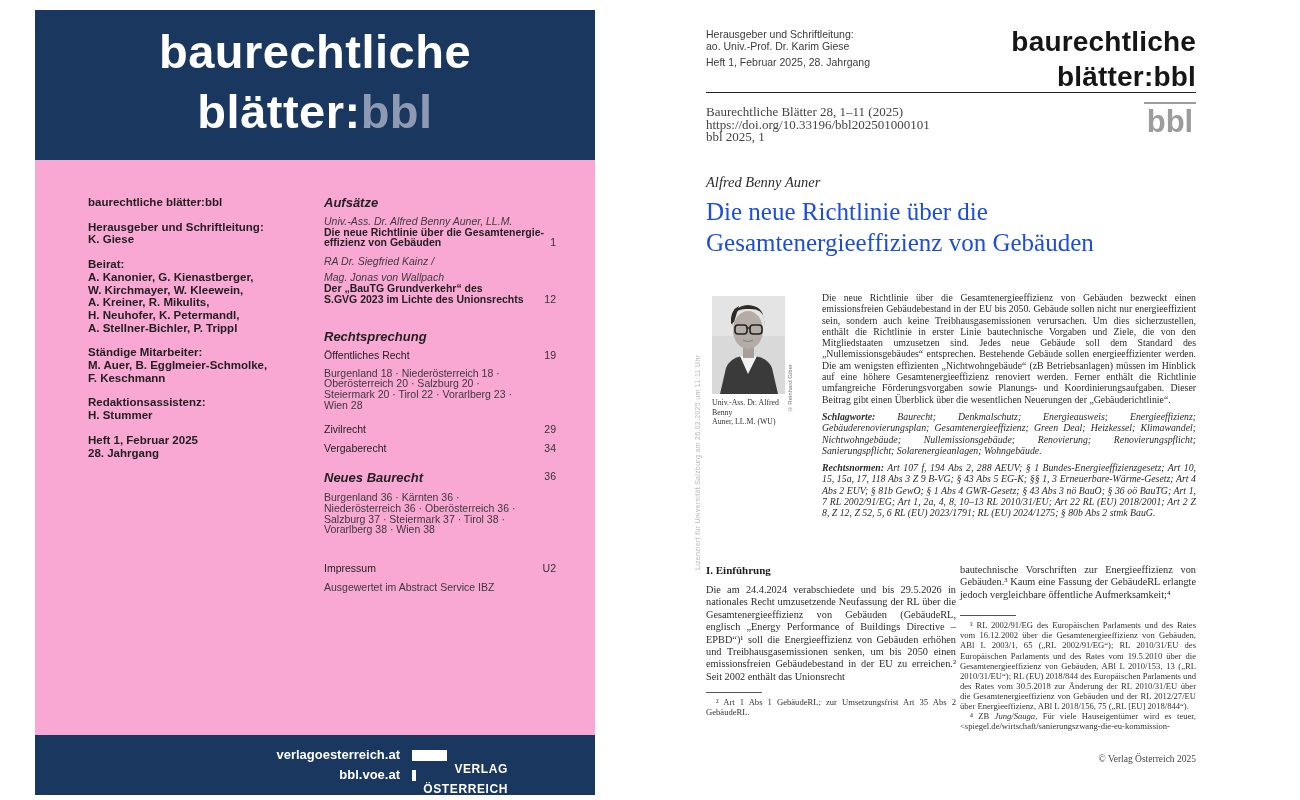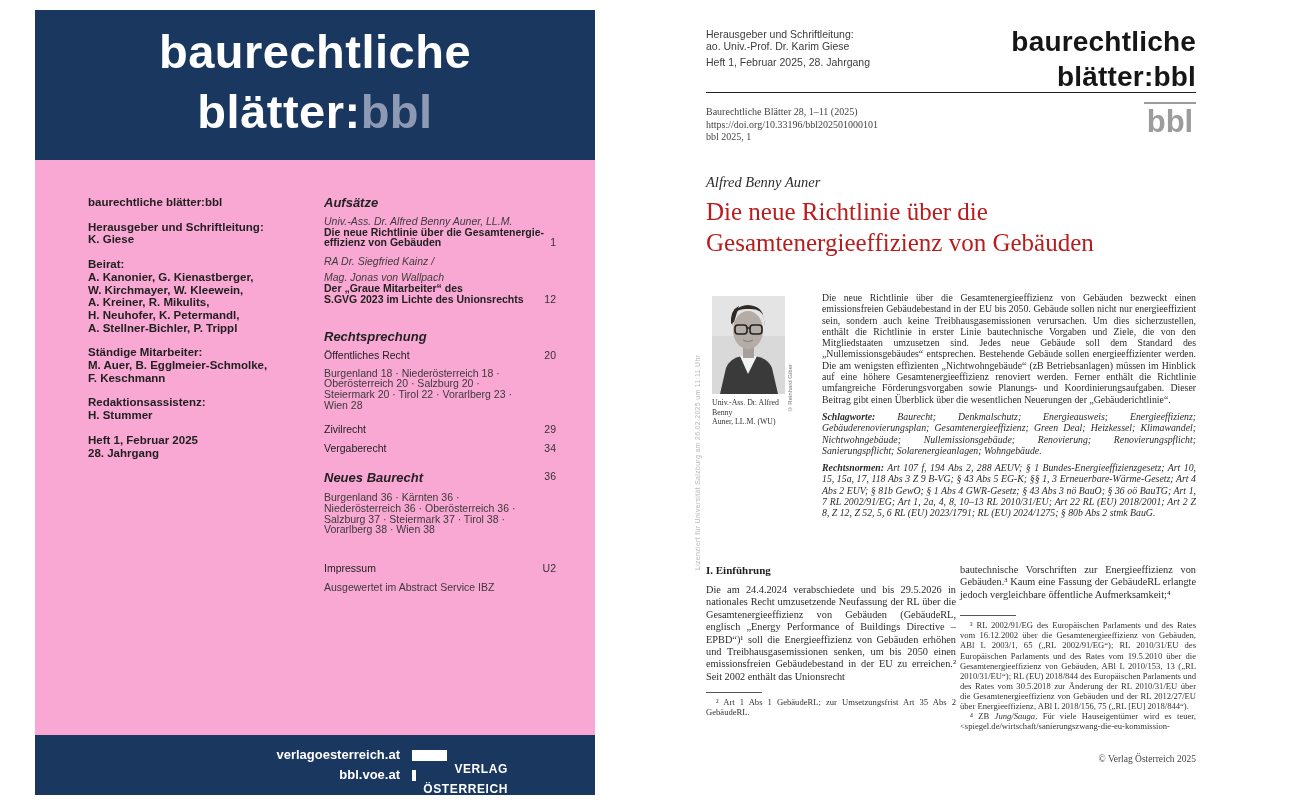--- a/index.html
+++ b/index.html
@@ -40,28 +40,28 @@
   
   .article { position:absolute; left:706px; top:24px; width:490px; height:770px;
              font-family:"Liberation Serif", serif; color:#2b2b2b; }
   .art-head-left { position:absolute; left:0; top:4px; font-family:"Liberation Sans",sans-serif;
                    font-size:10.5px; color:#3c3c3c; line-height:12px; }
   .art-head-left .issue { margin-top:4px; }
   .art-masthead { position:absolute; right:0; top:0; text-align:right; color:#161616;
                   font-family:"Liberation Sans",sans-serif; font-size:28px; font-weight:bold;
                   line-height:35px; letter-spacing:.2px; }
   .art-rule { position:absolute; left:0; top:68px; width:100%; border-top:1.5px solid #222; }
-  .citation { position:absolute; left:0; top:82px; font-size:10px; color:#444; line-height:12.5px; }
+  .citation { position:absolute; left:0; top:82px; font-size:13px; color:#444; line-height:12.5px; }
   .citation a { color:#444; text-decoration:none; }
   .bbl-logo { position:absolute; right:0; top:78px; width:52px; border-top:2px solid #9C9C9C;
               font-family:"Liberation Sans",sans-serif; font-weight:bold; font-size:31px;
               color:#9C9C9C; text-align:center; line-height:36px; }
   .art-author { position:absolute; left:0; top:150px; font-style:italic; font-size:14.5px; }
   .art-title { position:absolute; left:0; top:172px; width:480px;
-               font-size:25px; font-weight:normal; line-height:31px; color:#b91c1c; }
+               font-size:25px; font-weight:normal; line-height:31px; color:#1d4ed8; }
   .photo-wrap { position:absolute; left:6px; top:272px; width:73px; }
   .photo { width:73px; height:98px; display:block; background:#dcdcdc; }
   .photo-credit { position:absolute; right:-8px; bottom:14px; writing-mode:vertical-rl;
                   transform:rotate(180deg); font-size:6px; color:#777;
                   font-family:"Liberation Sans",sans-serif; }
   .photo-caption { margin-top:4px; font-size:7.8px; line-height:9.5px; color:#333; }
   .intro { position:absolute; left:116px; top:268px; width:374px; }
   .abstract { font-size:9.8px; line-height:11.3px; text-align:justify; }
   .kw, .norms { margin-top:6px; font-size:9.8px; line-height:11.3px; text-align:justify;
                 font-style:italic; }
@@ -124,30 +124,30 @@
       <div class="toc-col">
         <div class="toc-h">Aufsätze</div>
         <div class="toc-author mt6">Univ.-Ass. Dr. Alfred Benny Auner, LL.M.</div>
         <div class="toc-title">Die neue Richtlinie über die Gesamtenergie-</div>
         <div class="toc-row">
           <span class="toc-title">effizienz von Gebäuden</span>
           <span class="toc-page">1</span>
         </div>
         <div class="toc-author mt8">RA Dr. Siegfried Kainz /</div>
         <div class="toc-author">Mag. Jonas von Wallpach</div>
-        <div class="toc-title">Der „Graue Mitarbeiter“ des</div>
+        <div class="toc-title">Der „BauTG Grundverkehr“ des</div>
         <div class="toc-row">
           <span class="toc-title">S.GVG 2023 im Lichte des Unionsrechts</span>
           <span class="toc-page">12</span>
         </div>
 
         <div class="toc-h mt26">Rechtsprechung</div>
         <div class="toc-row mt6">
           <span>Öffentliches Recht</span>
-          <span class="toc-page">20</span>
+          <span class="toc-page">19</span>
         </div>
         <div class="toc-sub mt7">Burgenland 18 · Niederösterreich 18 ·</div>
         <div class="toc-sub">Oberösterreich 20 · Salzburg 20 ·</div>
         <div class="toc-sub">Steiermark 20 · Tirol 22 · Vorarlberg 23 ·</div>
         <div class="toc-sub">Wien 28</div>
         <div class="toc-row mt14">
           <span>Zivilrecht</span>
           <span class="toc-page">29</span>
         </div>
         <div class="toc-row mt8">

